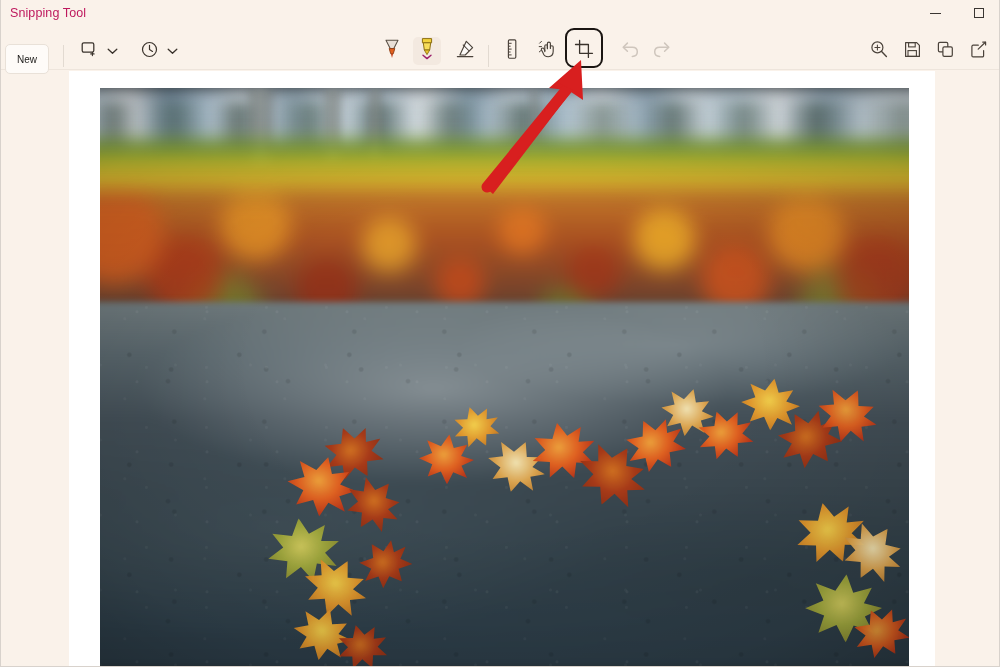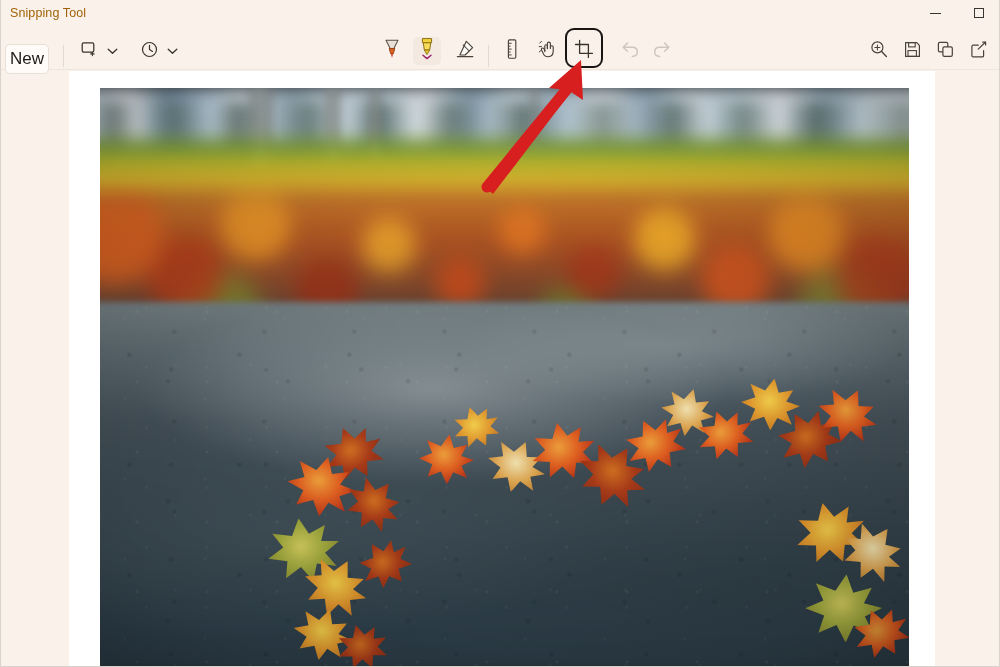--- a/index.html
+++ b/index.html
@@ -21,21 +21,21 @@
   
   #titlebar {
     position: absolute; top: 0; left: 0;
     width: 1000px; height: 26px;
     background: #faf2ea;
     display: flex; align-items: center;
   }
   #app-title {
     margin-left: 9px;
     font-size: 12.5px;
-    color: #a16207;
+    color: #be185d;
     letter-spacing: .1px;
   }
   #wincontrols {
     position: absolute; right: 0; top: 0;
     height: 26px; display: flex;
   }
   .wc-btn {
     width: 44px; height: 26px;
     display: flex; align-items: center; justify-content: center;
   }
@@ -54,21 +54,21 @@
     border-bottom: 1px solid #eee5dc;
   }
   #new-button {
     position: absolute; left: 4px; top: 33px;
     transform: translateY(-50%);
     width: 44px; height: 30px;
     background: #fefbf8;
     border: 1px solid #e9e1d8;
     border-radius: 5px;
     display: flex; align-items: center; justify-content: center;
-    font-size: 17px; color: #1d1c1a;
+    font-size: 10px; color: #1d1c1a;
     cursor: default;
   }
   .tb-sep {
     position: absolute; top: 19px;
     width: 1px; height: 22px;
     background: #e2dad1;
   }
   .tb-btn {
     position: absolute; top: 11px;
     width: 28px; height: 28px;

